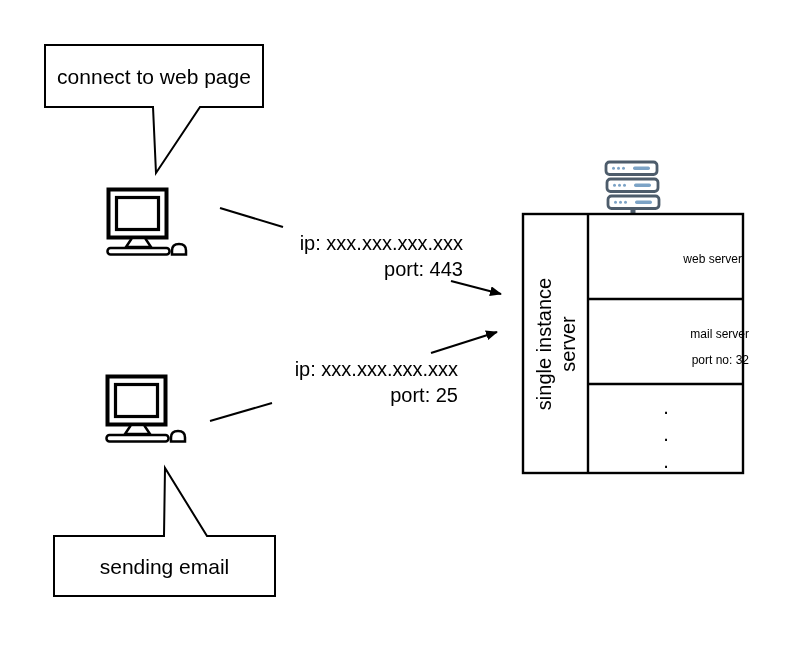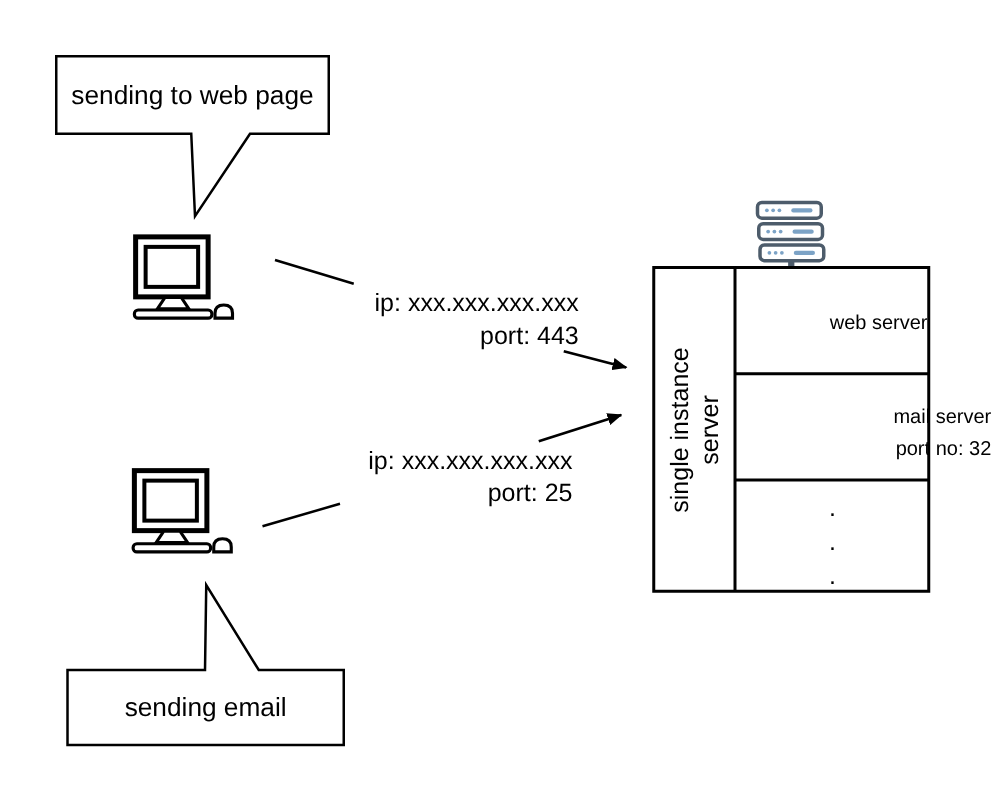--- a/index.html
+++ b/index.html
@@ -12,21 +12,21 @@
   #canvas{
     position:relative;width:802px;height:647px;background:var(--color-background);
     font-family:"Liberation Sans",sans-serif;color:var(--color-stroke);overflow:hidden;
   }
   #shapes{position:absolute;left:0;top:0;}
   .txt{position:absolute;display:flex;align-items:center;justify-content:center;
        text-align:center;white-space:pre;color:var(--color-stroke);}
   .two-line{flex-direction:column;align-items:flex-end;}
   .bubble-label{font-size:21px;line-height:25px;}
   .conn-label{font-size:20px;line-height:26px;}
-  .srv-label{font-size:16px;line-height:26px;}
+  .srv-label{font-size:12px;line-height:26px;}
   .dots-label{font-size:20px;line-height:27px;flex-direction:column;}
   .vert-label{
     font-size:20px;line-height:24px;flex-direction:column;
     transform:rotate(-90deg);transform-origin:center center;
   }
 </style>
 </head>
 <body>
 
 <div id="canvas">
@@ -74,42 +74,42 @@
     </g>
 
     <g style="stroke:var(--color-stroke);fill:none" stroke-width="2.4">
       <rect x="523" y="214" width="220" height="259" style="fill:#ffffff"></rect>
       <line x1="588" y1="214" x2="588" y2="473"></line>
       <line x1="588" y1="299" x2="743" y2="299"></line>
       <line x1="588" y1="384" x2="743" y2="384"></line>
     </g>
   </svg>
 
-  <div class="txt bubble-label" style="left:46px;top:46px;width:216px;height:60px;">sending to web page</div>
+  <div class="txt bubble-label" style="left:46px;top:46px;width:216px;height:60px;">connect to web page</div>
 
   <div class="txt two-line conn-label" style="left:263px;top:230px;width:200px;height:52px;">
     <span>ip: xxx.xxx.xxx.xxx</span>
     <span>port: 443</span>
   </div>
 
   <div class="txt two-line conn-label" style="left:258px;top:356px;width:200px;height:52px;">
     <span>ip: xxx.xxx.xxx.xxx</span>
     <span>port: 25</span>
   </div>
 
   <div class="txt vert-label" style="left:424px;top:320px;width:264px;height:48px;">
     <span>single instance</span>
     <span>server</span>
   </div>
 
   <div class="txt two-line srv-label" style="left:590px;top:233px;width:152px;height:52px;">
     <span>web server</span>
   </div>
 
-  <div class="txt two-line srv-label" style="left:618px;top:321px;width:152px;height:52px;padding-left:23px;">
+  <div class="txt two-line srv-label" style="left:574px;top:321px;width:152px;height:52px;padding-left:23px;">
     <span>mail server</span>
     <span>port no: 32</span>
   </div>
 
   <div class="txt dots-label" style="left:590px;top:394px;width:152px;height:81px;">
     <span>.</span>
     <span>.</span>
     <span>.</span>
   </div>
 

